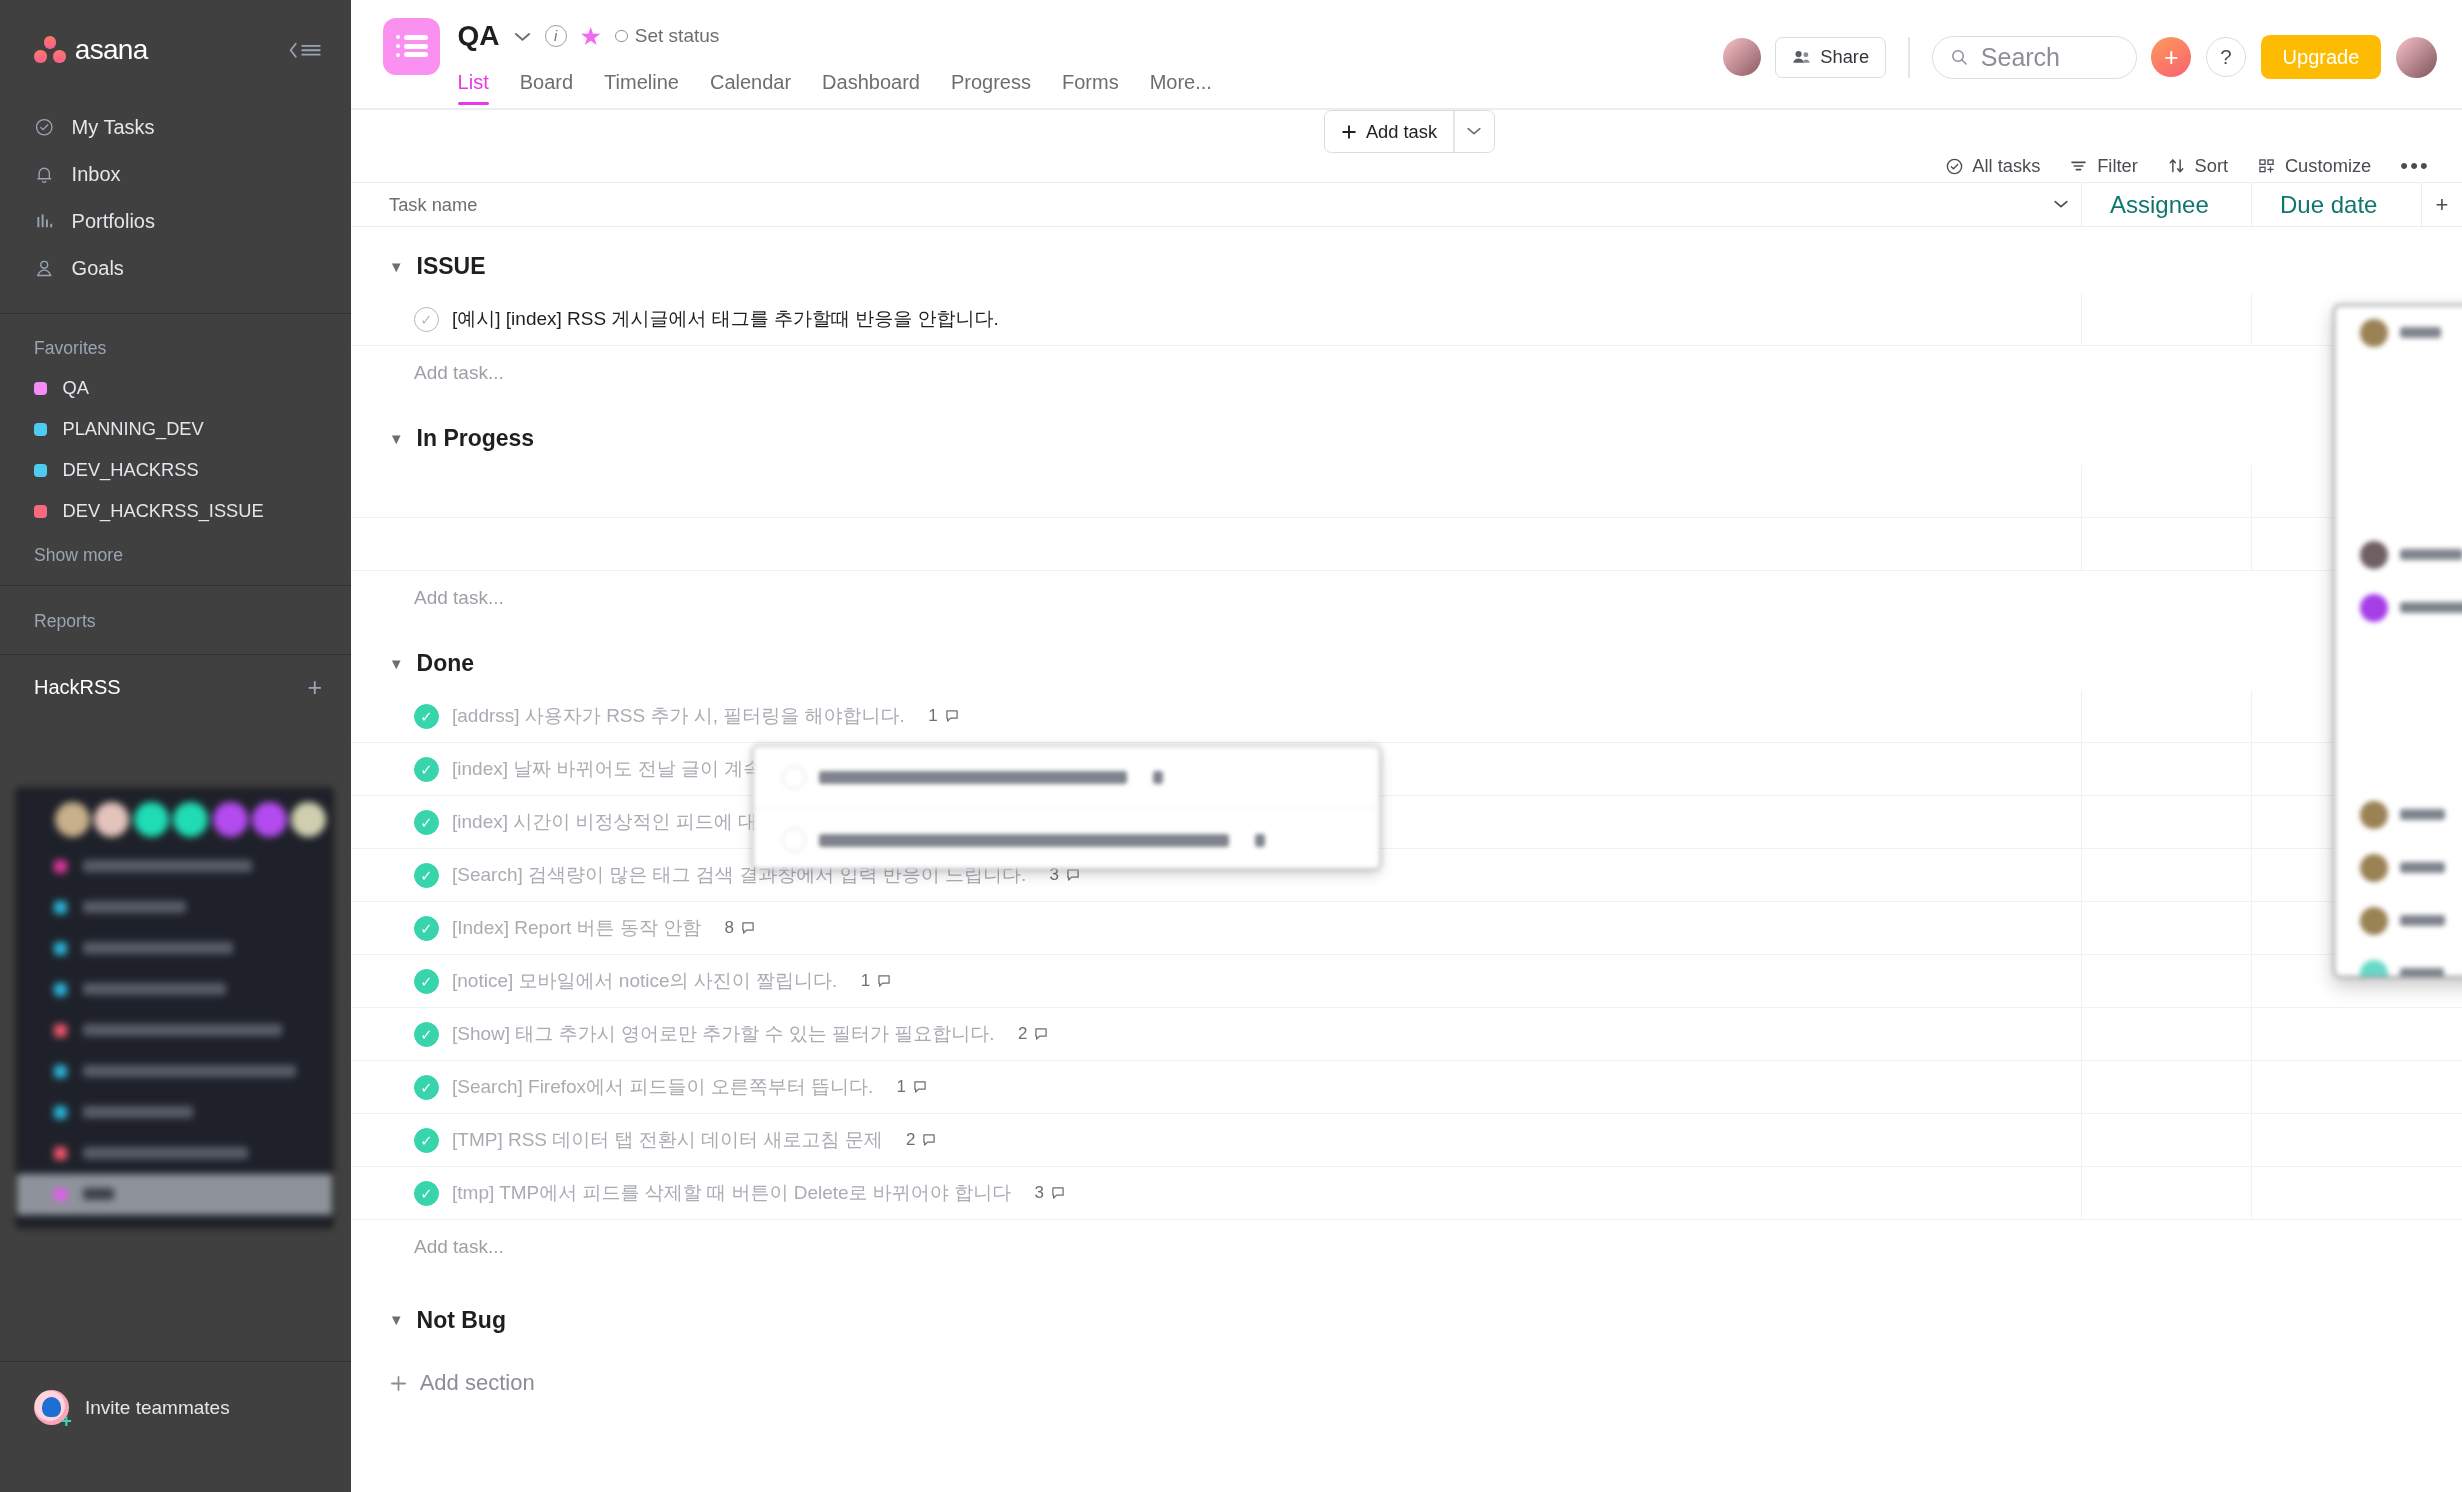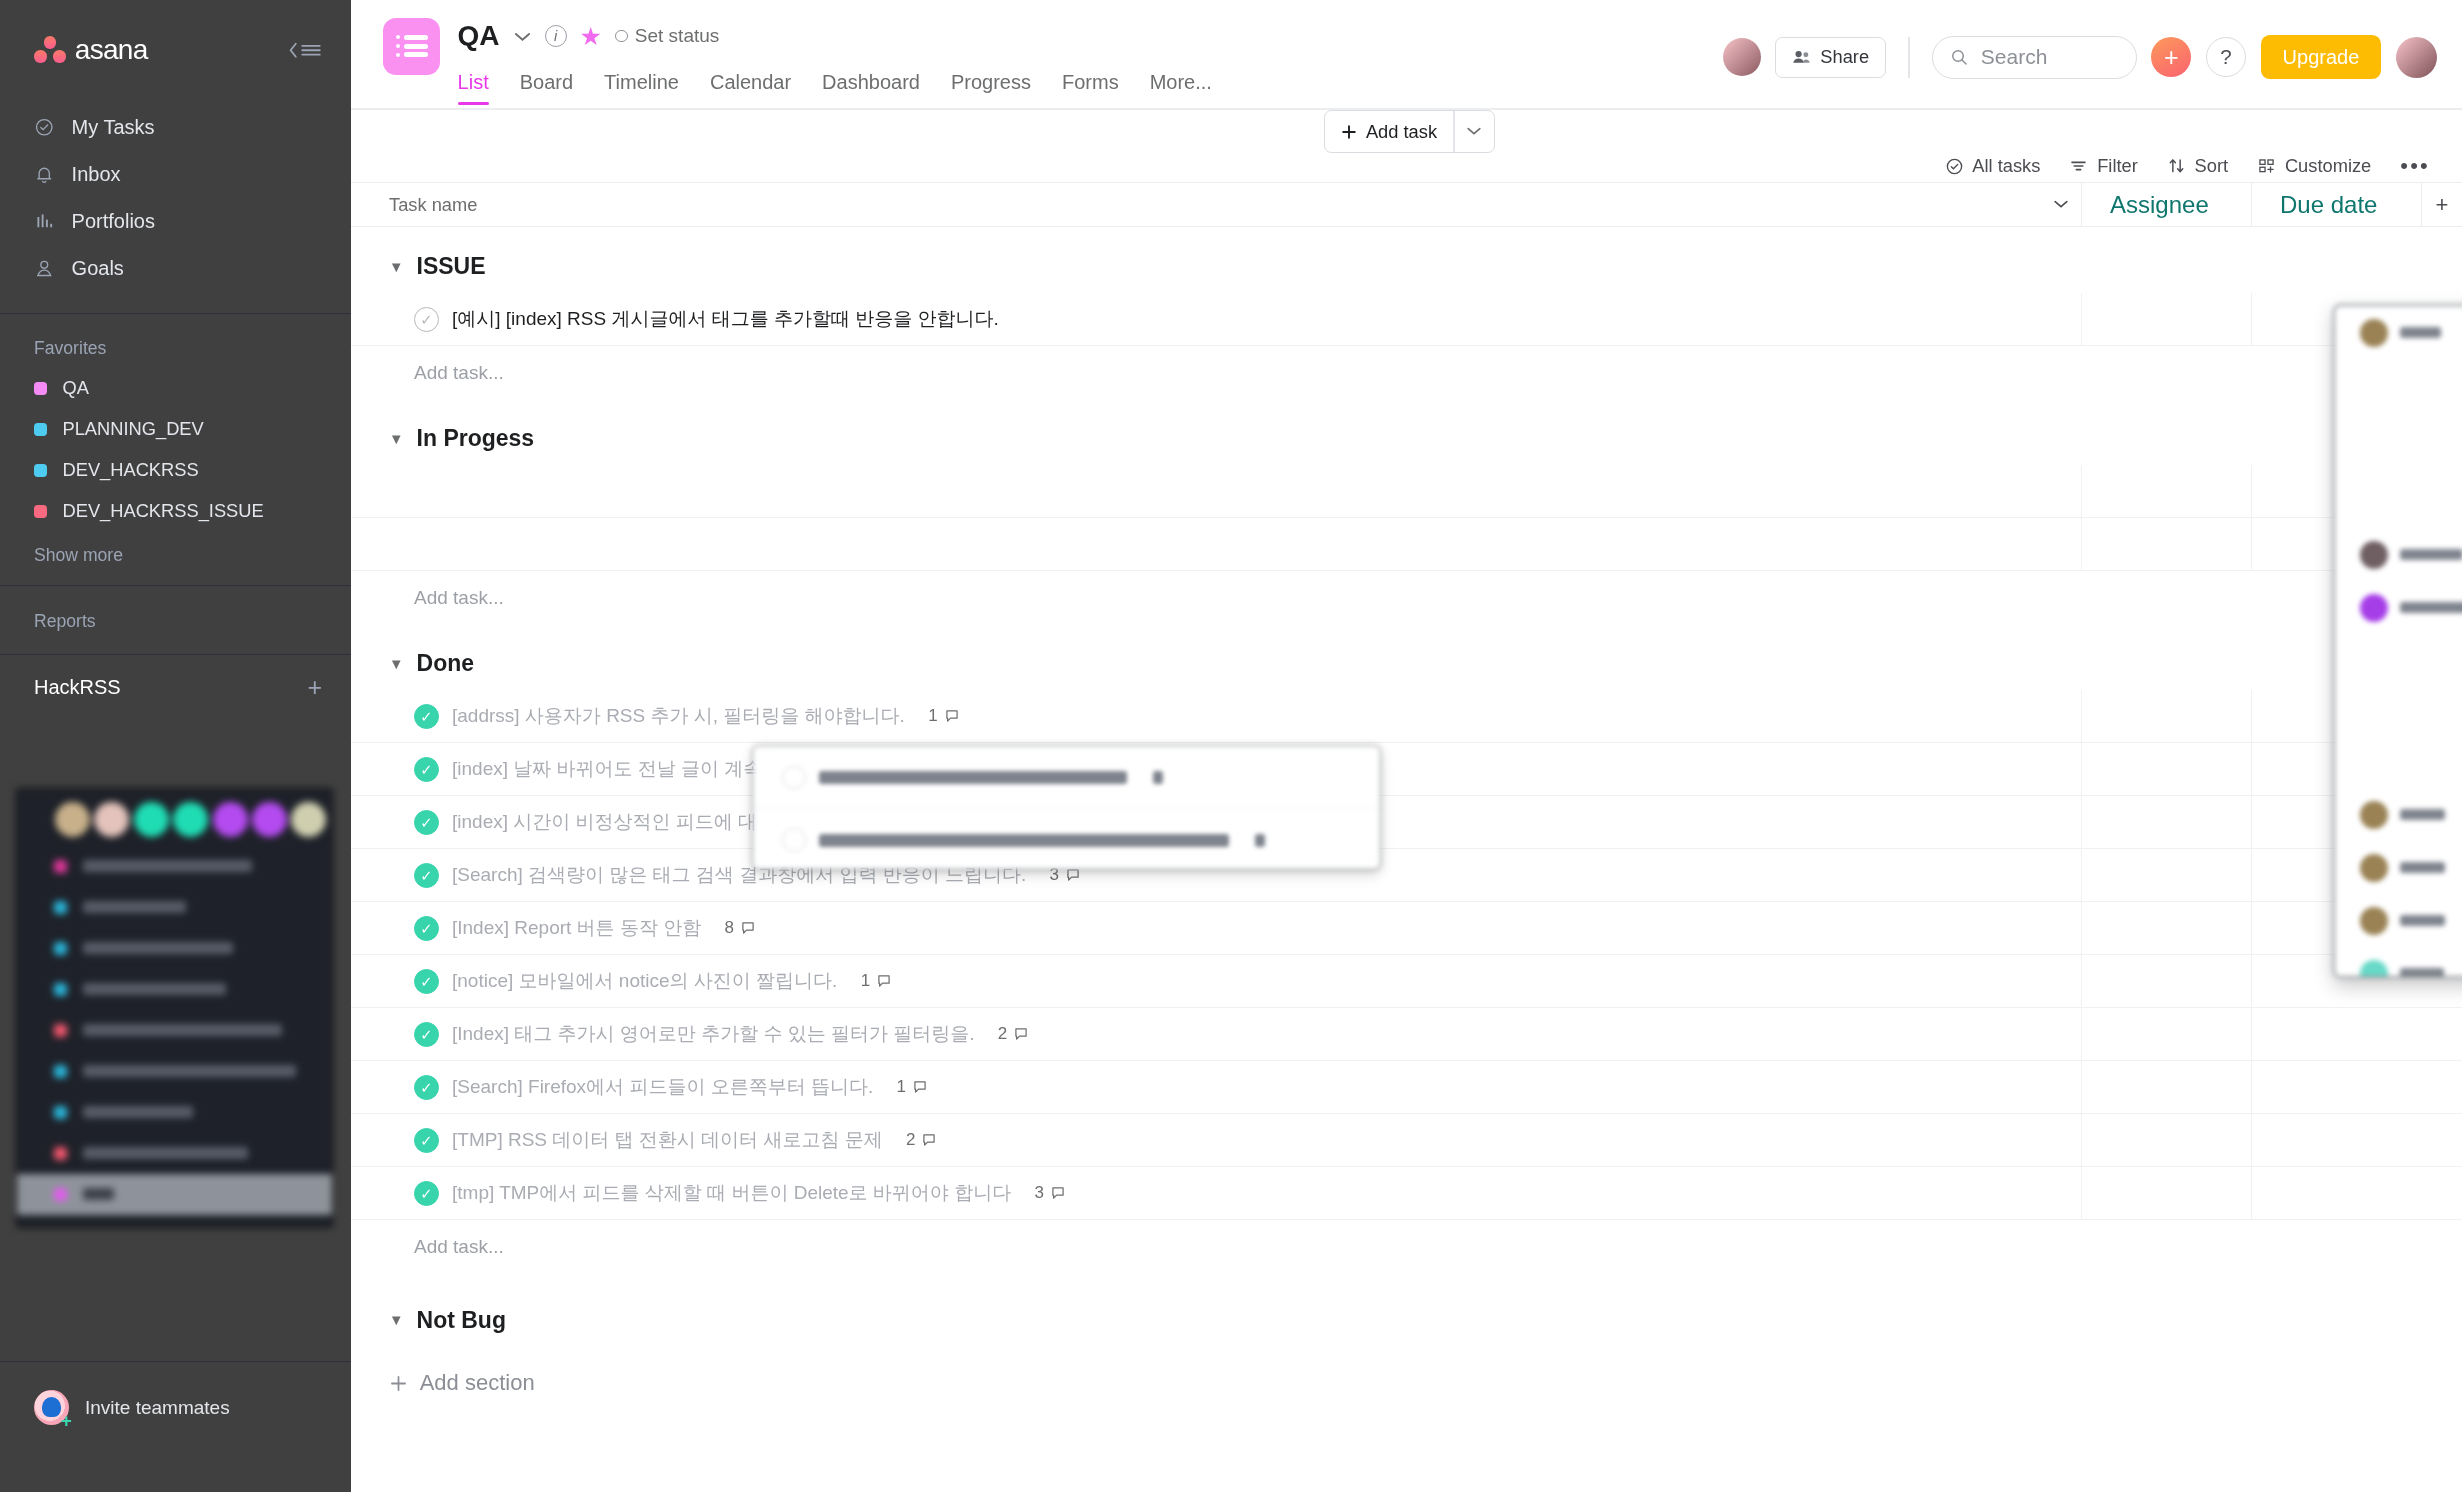--- a/index.html
+++ b/index.html
@@ -85,21 +85,21 @@
   .set-status .oc { width:12.5px;height:12.5px;border-radius:50%;border:1.5px solid #8f9399; display:block;}
   .tabs { display:flex; gap:31px; margin-top: 13px; }
   .tab { font-size:20px; color:#6d6e6f; padding-bottom:11.7px; cursor:pointer; position:relative; }
   .tab.active { color:#e838e8; }
   .tab.active::after { content:''; position:absolute; left:0; right:0; bottom:0; height:3.7px; background:#e838e8; border-radius:2.2px;}
 
   .hdr-right { display:flex; align-items:center; gap:14.7px; margin-top: 20.5px; }
   .hdr-ava { width:38px;height:38px;border-radius:50%; background:linear-gradient(135deg,#f7c3c9,#8a5a60); overflow:hidden; flex:0 0 38px;}
   .share-btn { display:flex; align-items:center; gap:8.8px; border:1.5px solid #d9dce0; border-radius:7.3px; height:41px; padding:0 16px; color:#33353a; font-size:18.3px; cursor:pointer;}
   .vrule { width:1.5px; height:41px; background:#e3e5e8; margin: 0 7.3px;}
-  .search-box { display:flex; align-items:center; gap:11.7px; border:1.5px solid #d9dce0; border-radius:22px; height:43px; width:205px; padding:0 17.6px; color:#8c9096; font-size:21px; cursor:text;}
+  .search-box { display:flex; align-items:center; gap:11.7px; border:1.5px solid #d9dce0; border-radius:22px; height:43px; width:205px; padding:0 17.6px; color:#8c9096; font-size:25px; cursor:text;}
   .round-add { width:40px;height:40px;border-radius:50%; background:linear-gradient(150deg,#fd9a5c,#f9626f); color:#fff; display:flex;align-items:center;justify-content:center; font-size:25px; cursor:pointer;}
   .round-help { width:40px;height:40px;border-radius:50%; border:1.5px solid #d9dce0; color:#4b4d52; display:flex;align-items:center;justify-content:center; font-size:20.5px; cursor:pointer;}
   .upgrade { background:#fdbc02; color:#fff; font-size:20px; border-radius:8.8px; height:44px; padding: 0 22px; display:flex;align-items:center; cursor:pointer;}
   .hdr-ava2 { width:41px;height:41px;border-radius:50%; background:linear-gradient(135deg,#f7c3c9,#7d5258); flex:0 0 41px;}
   .hdr-rule { position:absolute; left:0; right:0; top:108px; height:1.5px; background:#ebedef; }
 
   
   .toolbar { height: 72px; display:flex; align-items:center; padding: 0 32px 0 38px; position:relative;flex-direction:column;}
   .addtask { display:flex; align-items:stretch; border:1.5px solid #d9dce0; border-radius:7.3px; height:43px; cursor:pointer;}
   .addtask .lbl { display:flex;align-items:center; gap:8.8px; padding: 0 16px; font-size:18.3px; color:#1e1f21;}
@@ -592,21 +592,21 @@
         <div class="cells">
             <span class="cell"></span>
             <span class="cell"></span>
             <span class="cell-last"></span>
           </div>
       </div>
 
       <div class="task-row">
         <div class="task-main">
             <span class="chk done">✓</span>
-          <span class="task-text dim">[Index] 태그 추가시 영어로만 추가할 수 있는 필터가 필터링을.</span>
+          <span class="task-text dim">[Show] 태그 추가시 영어로만 추가할 수 있는 필터가 필요합니다.</span>
           <span class="cmt">
               <span>2</span>
               <svg width="16" height="16" viewBox="0 0 22 22">
                 <path d="M4 4h14v10H9l-4 4v-4H4z" stroke="#6d6e6f" stroke-width="1.7" fill="none" stroke-linejoin="round"></path>
               </svg>
             </span>
         </div>
         <div class="cells">
             <span class="cell"></span>
             <span class="cell"></span>

